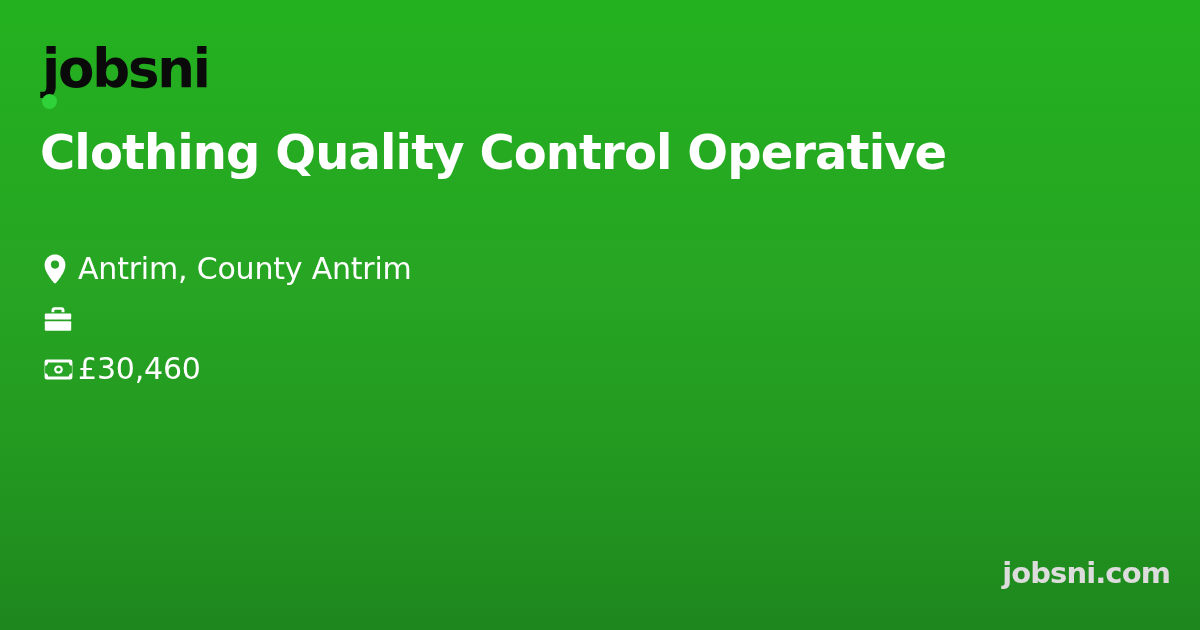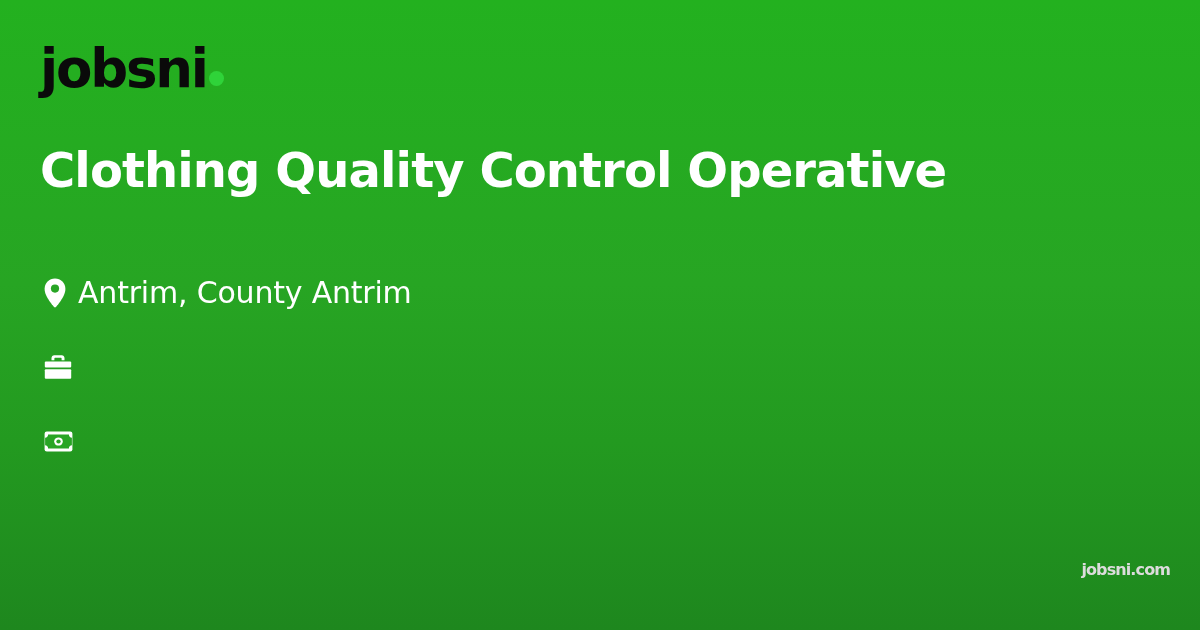--- a/index.html
+++ b/index.html
@@ -31,39 +31,40 @@
     top: 42px;
     font-family: "DejaVu Sans", sans-serif;
     font-weight: 700;
     font-size: 53px;
     line-height: 1;
     letter-spacing: -2.2px;
     color: #0a0a0a;
     white-space: nowrap;
     display: flex;
     align-items: baseline;
+    flex-direction: column;
   }
   .brand .brand-part { display: inline-block; }
   .brand .brand-dot {
     display: inline-block;
     width: 15px;
     height: 15px;
     border-radius: 50%;
     background: #2fd339;
     margin: 0 3px 0 2px;
     position: relative;
     top: -1px;
     flex: 0 0 auto;
   }
 
   
   .job-title {
     position: absolute;
     left: 40px;
-    top: 142px;
+    top: 124px;
     width: 1100px;
     margin: 0;
     font-family: "DejaVu Sans", sans-serif;
     font-weight: 700;
     font-size: 48px;
     line-height: 1.18;
     letter-spacing: -0.9px;
     color: #ffffff;
   }
 
@@ -74,21 +75,20 @@
     top: 244px;
     width: 1000px;
     list-style: none;
     margin: 0;
     padding: 0;
   }
   .meta-row {
     display: flex;
     align-items: center;
     height: 50px;
-    margin-top: 24px;
   }
   .meta-icon {
     flex: 0 0 auto;
     width: 38px;
     display: flex;
     align-items: center;
     justify-content: flex-start;
     padding-left: 4px;
     box-sizing: border-box;
   }
@@ -100,24 +100,24 @@
     line-height: 1;
     letter-spacing: -0.2px;
     color: #ffffff;
     white-space: nowrap;
   }
 
   
   .watermark {
     position: absolute;
     right: 30px;
-    bottom: 52px;
+    bottom: 42px;
     font-family: "DejaVu Sans", sans-serif;
     font-weight: 700;
-    font-size: 16px;
+    font-size: 29px;
     line-height: 1;
     letter-spacing: -0.9px;
     color: #dcdcdc;
     white-space: nowrap;
   }
 </style>
 </head>
 <body>
 
 <div class="card">
@@ -153,19 +153,20 @@
 
     <li class="meta-row">
       <span class="meta-icon">
         <svg width="29" height="21" viewBox="0 0 29 21" aria-hidden="true">
           <rect x="0.6" y="0.6" width="27.8" height="19.8" rx="2.2" fill="#ffffff"></rect>
           <path d="M4.1 3.6h20.8c0 1.9 1.2 3.1 3 3.1v7.6c-1.8 0-3 1.3-3 3.1H4.1c0-1.8-1.2-3.1-3-3.1V6.7c1.8 0 3-1.2 3-3.1z" fill="#28a525"></path>
           <ellipse cx="14.5" cy="10.5" rx="4.3" ry="4.1" fill="#ffffff"></ellipse>
           <ellipse cx="14.5" cy="10.5" rx="2.2" ry="2.1" fill="#28a525"></ellipse>
         </svg>
       </span>
+      <span class="meta-text">£30,460</span>
     </li>
 
   </ul>
 
   <div class="watermark">jobsni.com</div>
 
 </div>
 
 </body></html>

